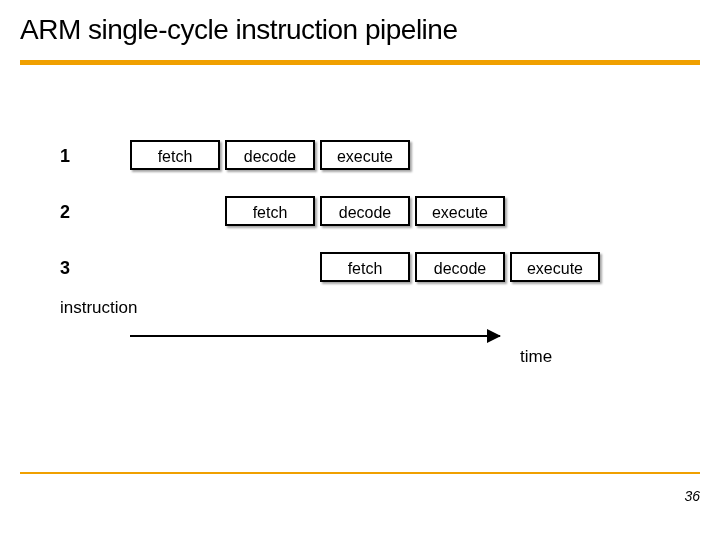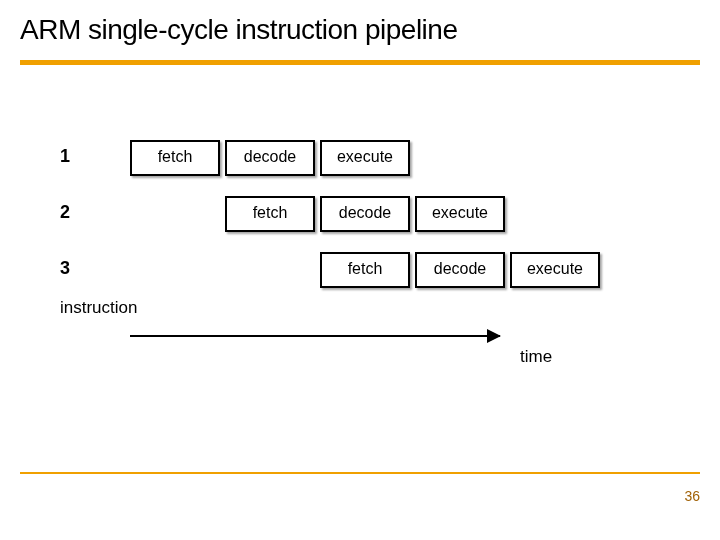--- a/index.html
+++ b/index.html
@@ -35,21 +35,22 @@
     top: 472px;
     width: 680px;
     height: 2px;
     background: #f0a000;
   }
   .pagenum {
     position: absolute;
     right: 20px;
     top: 488px;
     font-size: 14px;
-    color: #a16207;
+    color: #000000;
+    font-style: italic;
   }
   .diagram {
     position: absolute;
     left: 60px;
     top: 140px;
     width: 600px;
     height: 250px;
   }
   .row-label {
     position: absolute;
@@ -64,21 +65,21 @@
     font-weight: 400;
   }
   .time-label {
     position: absolute;
     font-size: 17px;
     font-weight: 400;
   }
   .stage {
     position: absolute;
     width: 90px;
-    height: 36px;
+    height: 30px;
     line-height: 30px;
     text-align: center;
     font-size: 16px;
     border: 2px solid #000;
     background: #fff;
     box-shadow: 2px 2px 2px rgba(0,0,0,0.35);
     box-sizing: border-box;
   }
   
   .arrow {

